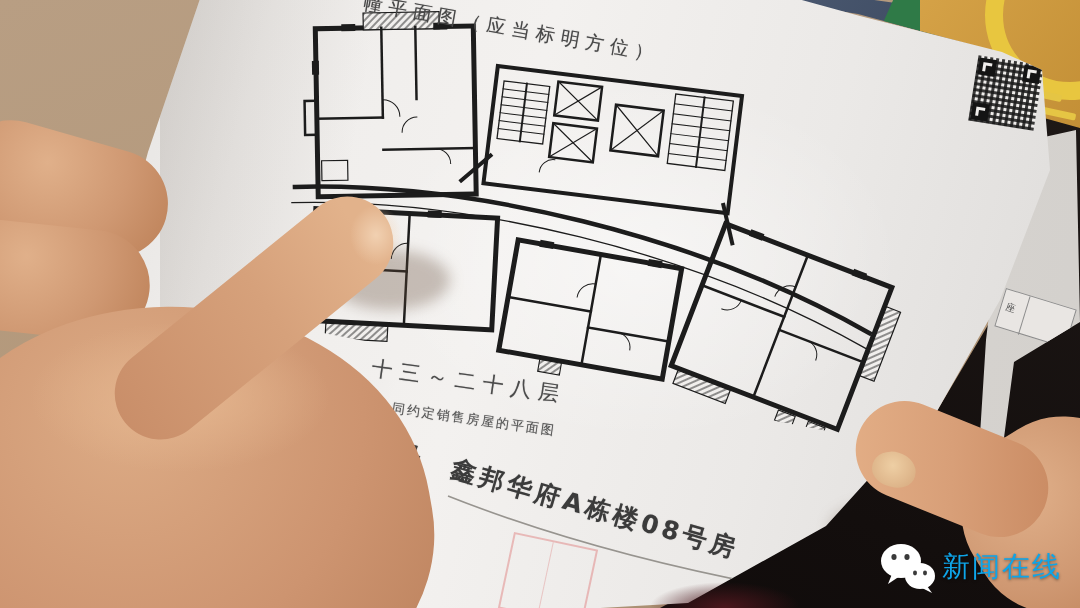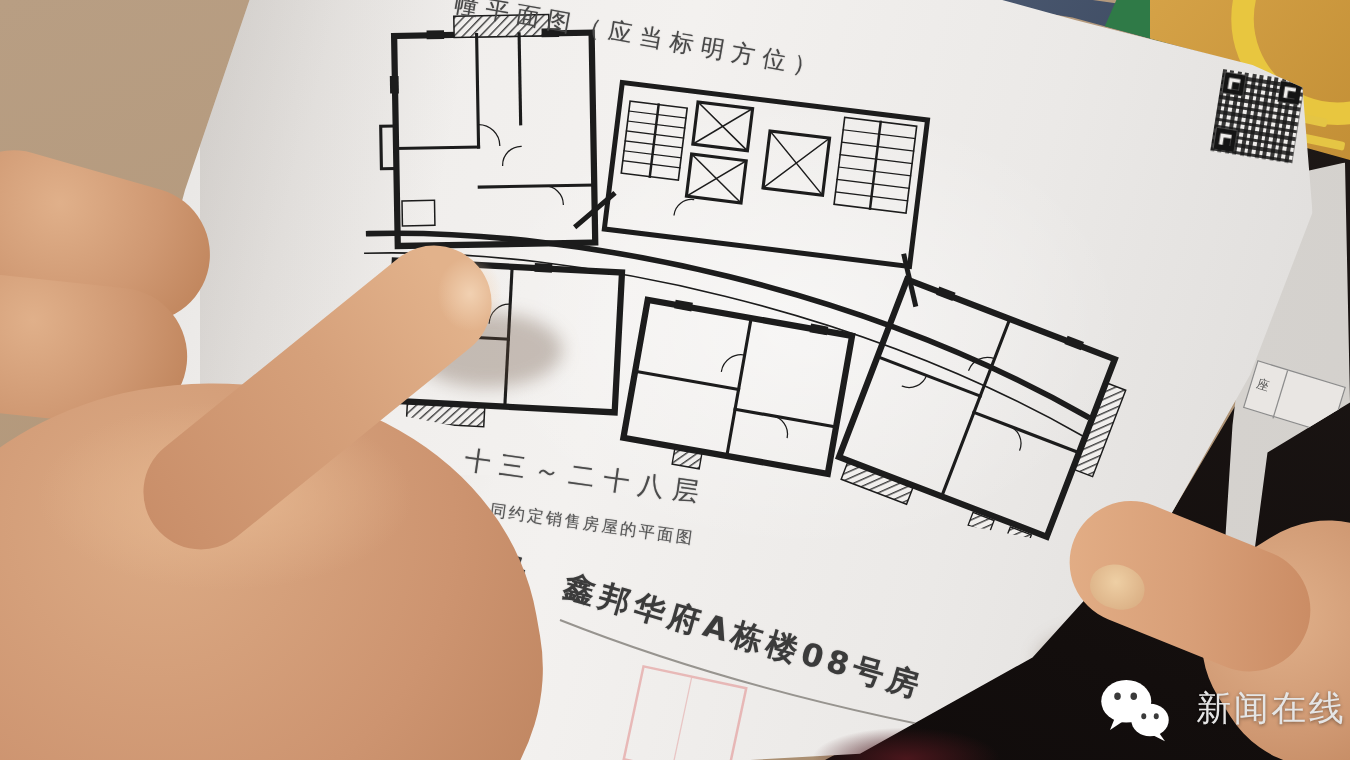--- a/index.html
+++ b/index.html
@@ -109,21 +109,21 @@
   .thumb-nail{left:872px;top:452px;width:44px;height:35px;border-radius:50% 50% 46% 46%;
         transform:rotate(16deg);
         background:radial-gradient(circle at 45% 40%,#eecfa4,#dcb287 75%);}
   .hand-right{left:965px;top:420px;width:190px;height:190px;border-radius:45%;
         transform:rotate(-32deg);}
   .maroon{left:650px;top:582px;width:150px;height:50px;border-radius:50%;
         background:radial-gradient(closest-side,#4a161c,rgba(40,12,16,0));}
 
   
   .watermark{left:880px;top:540px;width:200px;height:60px;}
-  .wm-text{left:77px;top:8px;font-size:28px;color:#e5e5e5;letter-spacing:2px;
+  .wm-text{left:62px;top:8px;font-size:28px;color:#0ea5e9;letter-spacing:2px;
         text-shadow:0 1px 3px rgba(0,0,0,.45);white-space:nowrap;}
   .wm-icon{left:0;top:2px;width:58px;height:52px;}
 </style>
 </head>
 <body>
 
 <div id="stage">
 
   <div class="wall"></div>
 

